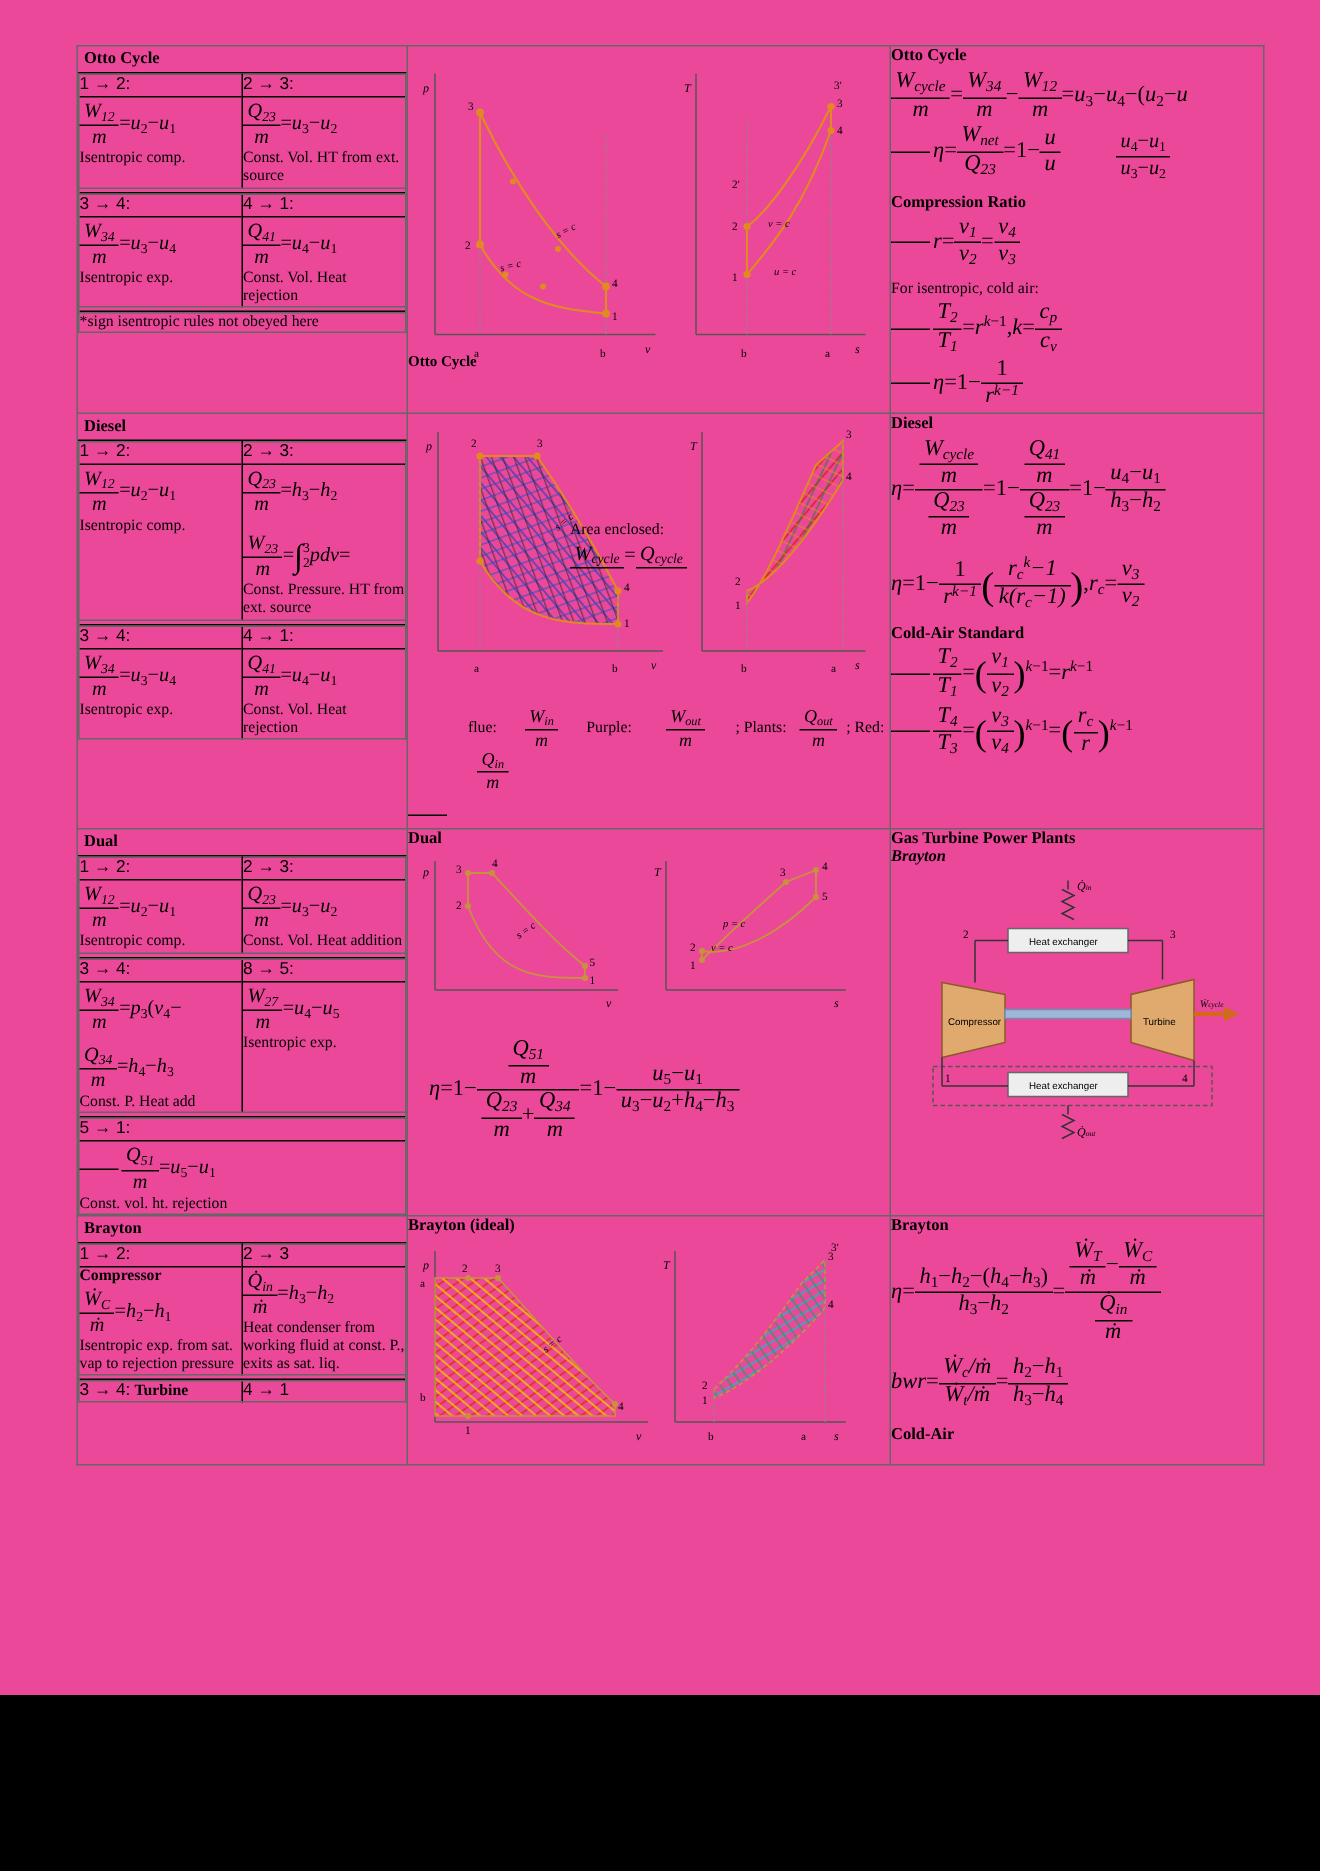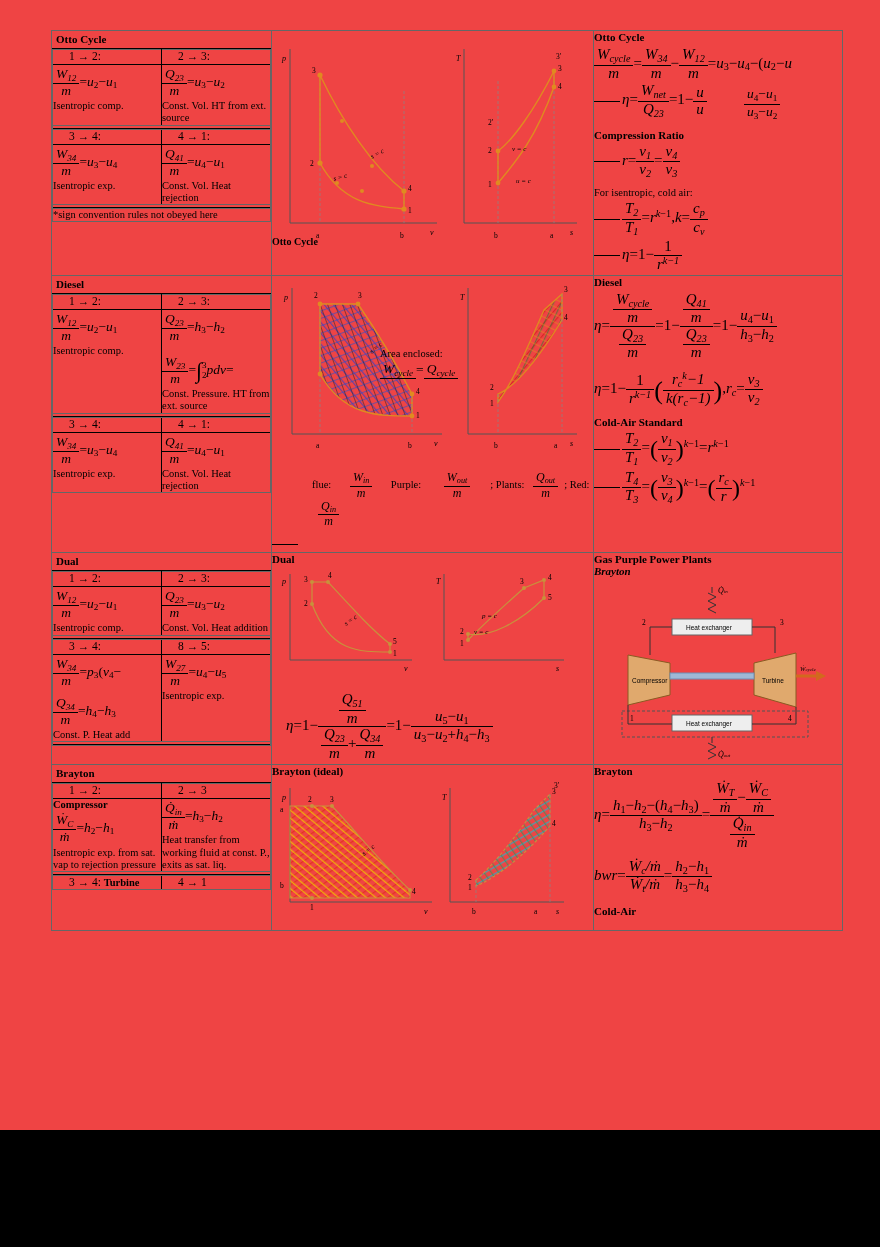--- a/index.html
+++ b/index.html
@@ -1,31 +1,31 @@
 <!DOCTYPE html>
 <html><head>
 <meta charset="utf-8">
 <style>
   html,body{margin:0;padding:0;background:#fff;}
   body{width:880px;height:1247px;font-family:"Liberation Serif",serif;color:#000;position:relative;overflow:hidden;}
-  .page{position:absolute;left:0;top:0;width:880px;height:1130px;background:#ef4444;}
+  .page{position:absolute;left:0;top:0;width:880px;height:1130px;background:#ec4899;}
   .footer-bar{position:absolute;left:0;top:1130px;width:880px;height:117px;background:#000;}
   table.sheet{position:absolute;left:51px;top:30px;width:791px;border-collapse:collapse;table-layout:fixed;}
   table.sheet td{border:1px solid #666;vertical-align:top;padding:0;}
   .col-a{width:220px;}
   .col-b{width:322px;}
   .col-c{width:249px;}
   .secthead{font-weight:bold;font-size:11px;padding:2px 4px 1px 4px;font-family:"Liberation Serif",serif;}
   .secthead.ital{font-style:italic;font-weight:bold;}
   .inner{border-collapse:collapse;width:100%;table-layout:fixed;}
   .inner td{border:0;padding:0;}
   .hr{border-top:1px solid #000;height:0;margin:2px 0 0 0;}
   .halfbox{padding:2px 4px 3px 4px;font-size:11px;}
   .halfbox.bdr-r{border-right:1px solid #000 !important;}
-  .lbl{font-size:11.5px;font-family:Liberation Serif, serif;margin-left:16px;}
+  .lbl{font-size:11.5px;font-family:Liberation Sans, sans-serif;}
   .note{font-size:10.5px;line-height:1.15;}
   
   .frac{display:inline-block;vertical-align:middle;text-align:center;line-height:1.05;}
   .frac .num{display:block;padding:0 3px;}
   .frac .den{display:block;border-top:1px solid #000;padding:0 3px;}
   .eq{font-size:13.5px;font-family:"Liberation Serif",serif;white-space:nowrap;margin:2px 0 2px 0;}
   .eq.sm{font-size:12px;}
   .eq.big{font-size:15px;}
   sub{font-size:.68em;vertical-align:-0.28em;}
   sup{font-size:.68em;vertical-align:0.5em;}
@@ -105,21 +105,21 @@
             <div class="note">Const. Vol. Heat rejection</div>
           </td>
         </tr>
         <tr>
                   <td colspan="2">
                     <div class="hr"></div>
                   </td>
                 </tr>
         <tr>
                   <td colspan="2" class="halfbox">
-                    <div class="note">*sign convention rules not obeyed here</div>
+                    <div class="note">*sign isentropic rules not obeyed here</div>
                   </td>
                 </tr>
       </tbody>
             </table>
       <div style="height:30px"></div>
     </td>
 
     <td class="cellpad">
       <div class="diagwrap">
       <svg width="310" height="215" viewBox="0 0 310 215">
@@ -428,20 +428,30 @@
               <span class="frac"><span class="num ital">W<sub>27</sub></span><span class="den ital">m</span></span>=<span class="ital">u</span><sub>4</sub>−<span class="ital">u</span><sub>5</sub>
             </div>
             <div class="note">Isentropic exp.</div>
           </td>
         </tr>
         <tr>
                   <td colspan="2">
                     <div class="hr"></div>
                   </td>
                 </tr>
+        <tr>
+          <td colspan="2" class="halfbox">
+            <div class="lbl">5 → 1:</div>
+            <div class="hr"></div>
+            <div class="eq">
+              <span class="longdash"></span><span class="frac"><span class="num ital">Q<sub>51</sub></span><span class="den ital">m</span></span>=<span class="ital">u</span><sub>5</sub>−<span class="ital">u</span><sub>1</sub>
+            </div>
+            <div class="note">Const. vol. ht. rejection</div>
+          </td>
+        </tr>
       </tbody>
             </table>
     </td>
 
     <td class="cellpad">
       <div class="secthead" style="padding:0 0 3px 0">Dual</div>
       <div class="diagwrap">
       <svg width="300" height="110" viewBox="0 0 300 110">
         <g stroke="#555" fill="none" stroke-width="1">
           <line x1="18" y1="6" x2="18" y2="92"></line>
@@ -485,21 +495,21 @@
         <text class="arrowlbl" x="210" y="50">p = c</text>
                 <text class="arrowlbl" x="202" y="66">v = c</text>
       </svg>
       </div>
       <div class="eq big" style="margin-top:14px;margin-left:14px">
         <span class="ital">η</span>=1−<span class="frac"><span class="num"><span class="frac"><span class="num ital">Q<sub>51</sub></span><span class="den ital">m</span></span></span><span class="den"><span class="frac"><span class="num ital">Q<sub>23</sub></span><span class="den ital">m</span></span>+<span class="frac"><span class="num ital">Q<sub>34</sub></span><span class="den ital">m</span></span></span></span>=1−<span class="frac"><span class="num"><span class="ital">u</span><sub>5</sub>−<span class="ital">u</span><sub>1</sub></span><span class="den"><span class="ital">u</span><sub>3</sub>−<span class="ital">u</span><sub>2</sub>+<span class="ital">h</span><sub>4</sub>−<span class="ital">h</span><sub>3</sub></span></span>
       </div>
     </td>
 
     <td class="rightcol">
-      <div class="secthead" style="padding:0">Gas Purple Power Plants</div>
+      <div class="secthead" style="padding:0">Gas Turbine Power Plants</div>
       <div class="secthead ital" style="padding:0 0 2px 0">Brayton</div>
       <div class="diagwrap">
       <svg width="238" height="185" viewBox="0 0 238 185">
 
         <path d="M118,8 l0,6 M114,14 l8,4 l-8,4 l8,4 l-8,4 l8,4" stroke="#333" fill="none" stroke-width="1"></path>
         <text class="turbine-box" x="124" y="14" style="font-size:8px;font-style:italic">Q̇<tspan style="font-size:5px">in</tspan></text>
         <rect x="78" y="40" width="80" height="16" fill="#eee" stroke="#666"></rect>
         <text x="92" y="51" style="font-size:6.5px;font-family:'Liberation Sans',sans-serif">Heat exchanger</text>
 
         <path d="M34,76 L76,84 L76,116 L34,126 Z" fill="#e0a96d" stroke="#8a5a22"></path>
@@ -556,21 +566,21 @@
               <span class="frac"><span class="num ital">Ẇ<sub>C</sub></span><span class="den ital">ṁ</span></span>=<span class="ital">h</span><sub>2</sub>−<span class="ital">h</span><sub>1</sub>
             </div>
             <div class="note">Isentropic exp. from sat. vap to rejection pressure</div>
           </td>
           <td class="halfbox" style="width:50%">
             <div class="lbl">2 → 3</div>
             <div class="hr"></div>
             <div class="eq">
               <span class="frac"><span class="num ital">Q̇<sub>in</sub></span><span class="den ital">ṁ</span></span>=<span class="ital">h</span><sub>3</sub>−<span class="ital">h</span><sub>2</sub>
             </div>
-            <div class="note">Heat transfer from working fluid at const. P., exits as sat. liq.</div>
+            <div class="note">Heat condenser from working fluid at const. P., exits as sat. liq.</div>
           </td>
         </tr>
         <tr>
                   <td colspan="2">
                     <div class="hr"></div>
                   </td>
                 </tr>
         <tr>
           <td class="halfbox bdr-r">
             <span class="lbl">3 → 4:</span>

